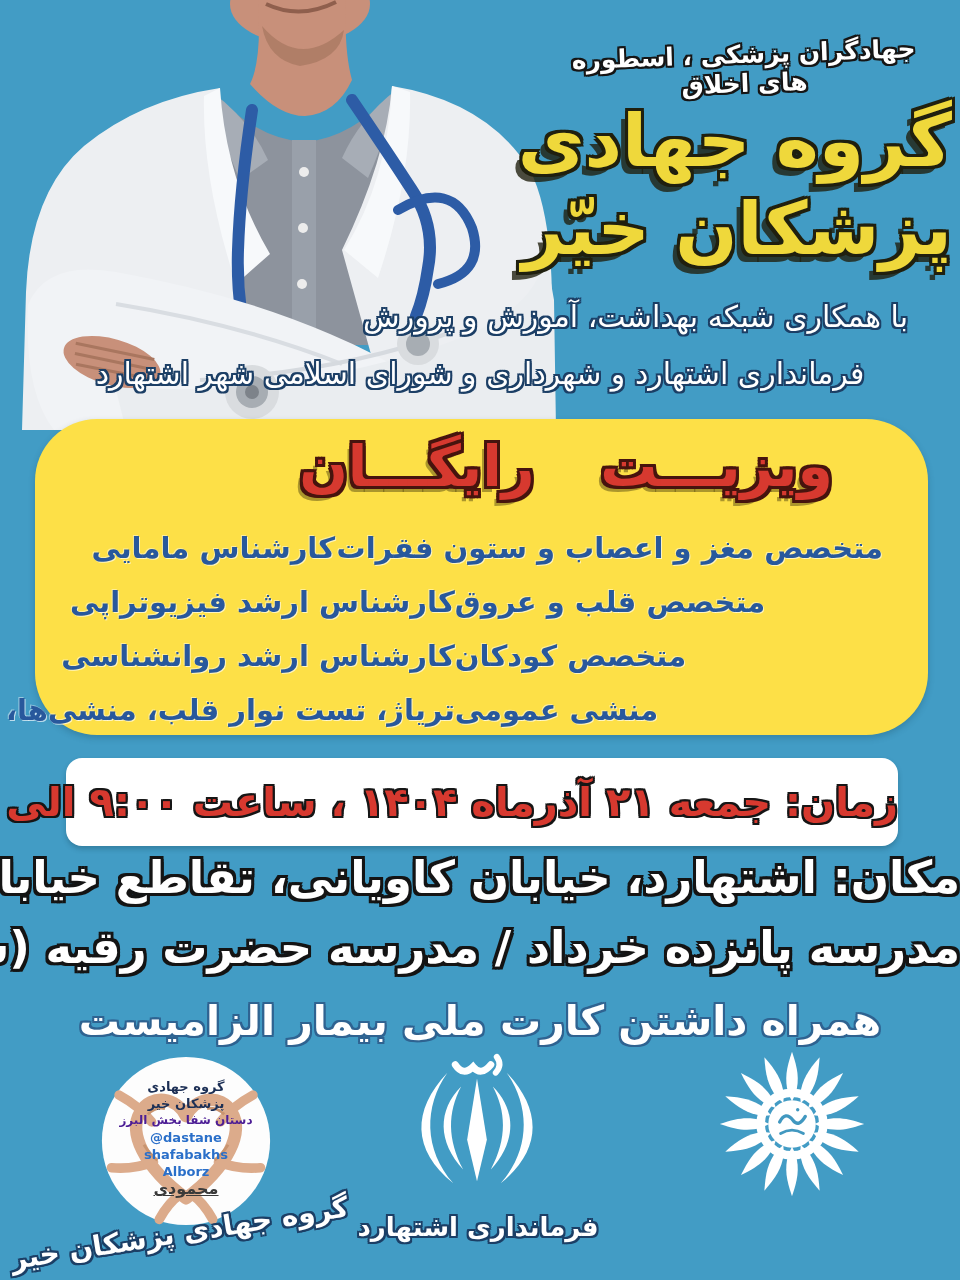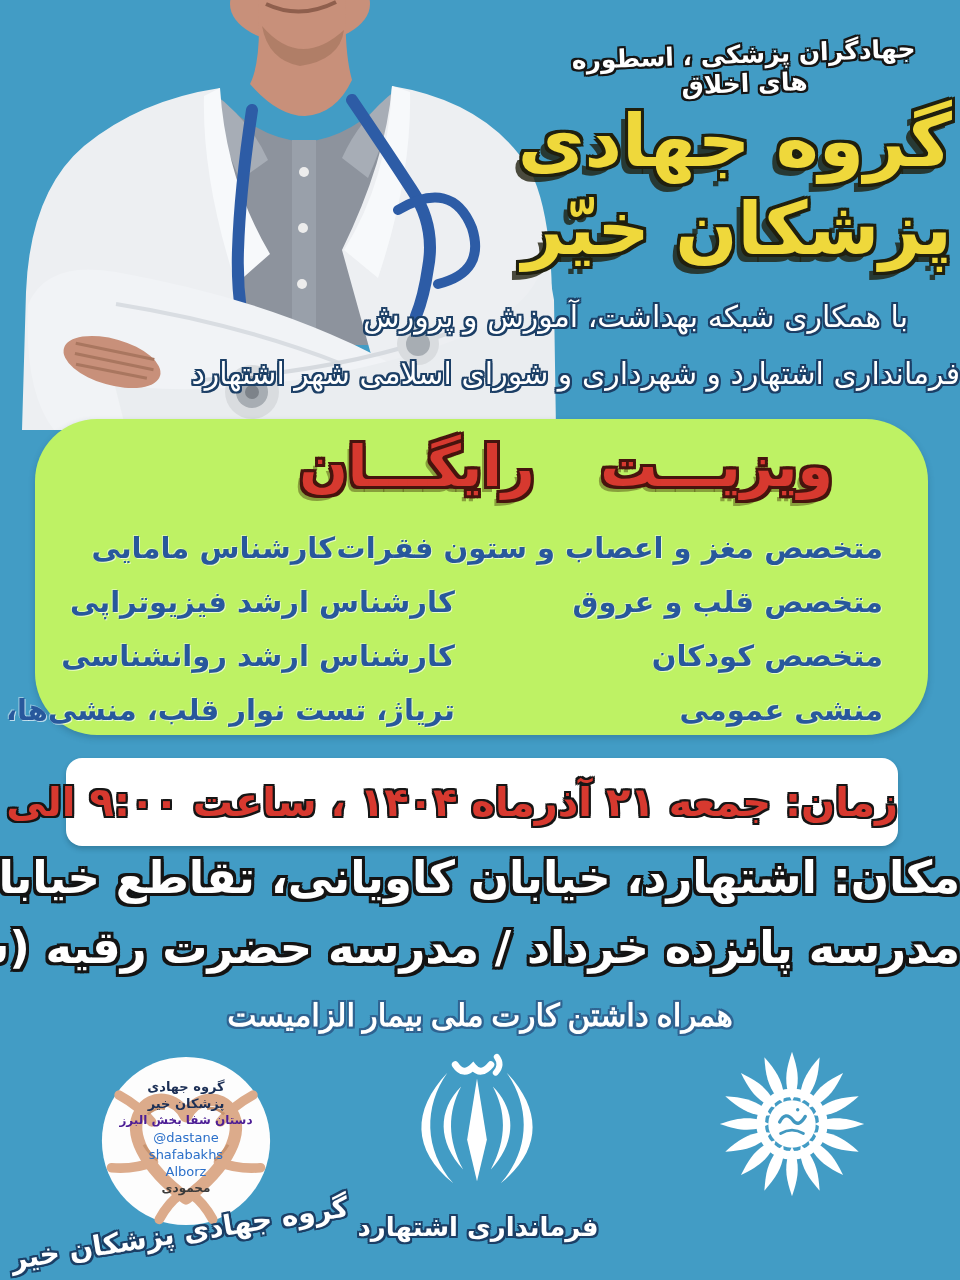--- a/index.html
+++ b/index.html
@@ -30,74 +30,74 @@
       -3px -3px 0 #20200f,0 -3px 0 #20200f,3px -3px 0 #20200f,
       -3px 0 0 #20200f,3px 0 0 #20200f,
       -3px 3px 0 #20200f,0 3px 0 #20200f,3px 3px 0 #20200f,
       -7px 8px 0 rgba(32,32,15,0.8);
   }
   .title1{top:98px;}
   .title2{top:186px;text-align:center;}
 
   .partners{color:#ffffff;font-size:30px;font-weight:normal;}
   .partners1{top:299px;right:52px;}
-  .partners2{top:356px;left:0;width:100%;}
+  .partners2{top:356px;left:0;width:100%;text-align:center;}
 
   
   .services-panel{
     left:35px;top:419px;width:893px;height:316px;
-    background:#bef264;border-radius:62px;
+    background:#fde047;border-radius:62px;
     box-shadow:0 3px 6px rgba(20,60,80,0.25);
   }
   .services-title{
     position:absolute;top:14px;right:52px;width:620px;text-align:center;
     color:#d7392f;font-size:57px;font-weight:bold;word-spacing:46px;white-space:nowrap;
     text-shadow:
       -3px -3px 0 #47140e,0 -3px 0 #47140e,3px -3px 0 #47140e,
       -3px 0 0 #47140e,3px 0 0 #47140e,
       -3px 3px 0 #47140e,0 3px 0 #47140e,3px 3px 0 #47140e,
       -5px 6px 0 rgba(70,60,10,0.45);
   }
   .services-rows{position:absolute;top:102px;right:45px;left:55px;}
   .service-row{display:flex;align-items:center;height:54px;}
-  .spec{flex:0 0 54%;text-align:right;}
+  .spec{flex:0 0 54%;text-align:left;}
   .staff{flex:1 1 auto;text-align:center;}
   .svc-text{
     color:#28589c;font-size:29px;font-weight:bold;white-space:nowrap;
     text-shadow:1px 1px 0 rgba(255,255,255,0.65),-1px -1px 0 rgba(255,255,255,0.45);
   }
 
   
   .time-banner{
     left:66px;top:758px;width:832px;height:88px;
     background:#ffffff;border-radius:16px;
     box-shadow:0 3px 5px rgba(20,60,80,0.3);
   }
   .time-text{
     width:100%;line-height:88px;text-align:center;
     color:#d7392f;font-size:40px;font-weight:bold;white-space:nowrap;
   }
 
   .loc1{top:851px;left:0;width:100%;text-align:center;color:#fff;font-size:45px;font-weight:bold;}
   .loc2{top:921px;left:0;width:100%;text-align:center;color:#fff;font-size:45px;font-weight:bold;}
-  .note{top:997px;left:0;width:100%;text-align:center;color:#fff;font-size:31px;font-weight:bold;font-family:Liberation Serif, serif;}
+  .note{top:997px;left:0;width:100%;text-align:center;color:#fff;font-size:41px;font-weight:bold;}
 
   
   .caption{color:#ffffff;font-size:26px;font-weight:bold;text-align:center;white-space:nowrap;}
   .charity-caption{left:30px;top:1215px;width:320px;transform:rotate(-9deg);font-size:28px;}
   .gov-caption{left:328px;top:1212px;width:300px;}
   .mun-caption{left:643px;top:1216px;width:300px;}
 
   .charity-logo{left:100px;top:1055px;width:172px;height:172px;}
   .charity-text{position:absolute;left:0;top:24px;width:172px;text-align:center;line-height:15px;}
   .charity-text div{margin:0 0 2px 0;}
   .ct-dark{color:#1c2f55;font-size:13px;font-weight:bold;}
   .ct-green{color:#4c1d95;font-size:12px;font-weight:bold;}
-  .ct-blue{color:#2a6fc9;font-size:13px;font-weight:normal;direction:ltr;}
-  .ct-name{color:#3a3a3a;font-size:12px;font-weight:bold;}
+  .ct-blue{color:#2a6fc9;font-size:13px;font-weight:bold;direction:ltr;}
+  .ct-name{color:#3a3a3a;font-size:16px;font-weight:bold;text-decoration:underline;}
 
   .gov-logo{left:398px;top:1045px;width:158px;height:158px;}
   .mun-logo{left:716px;top:1048px;width:152px;height:152px;}
 
   .doctor{left:0;top:0;width:560px;height:430px;}
 </style>
 </head>
 <body>
 
 <div class="poster">

